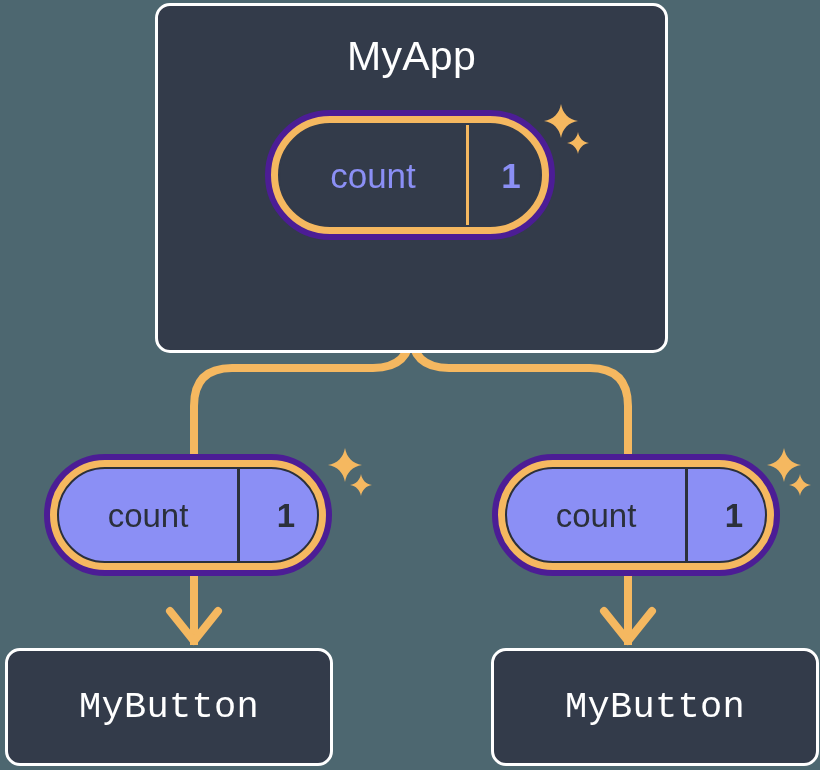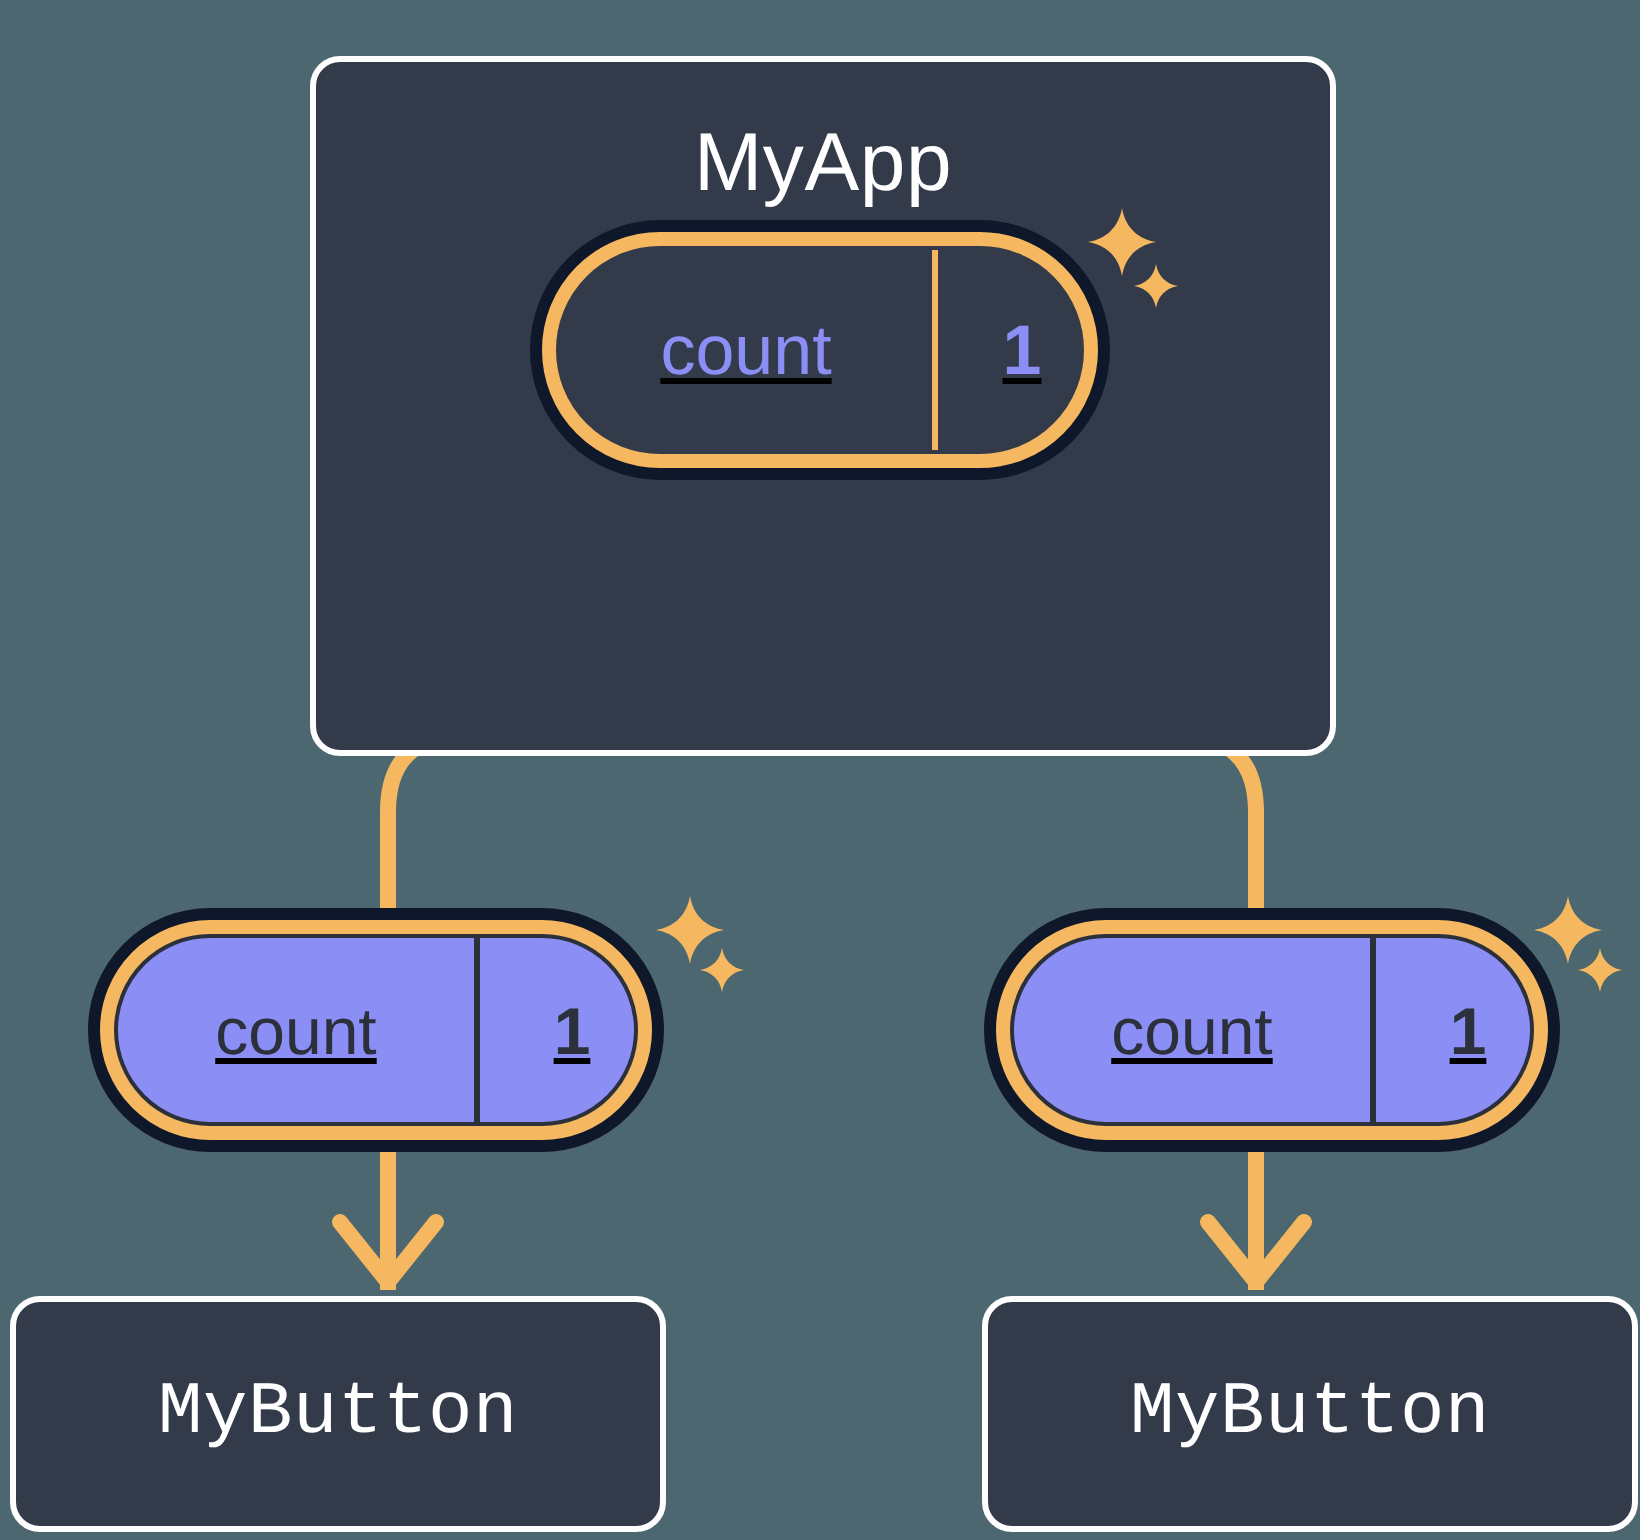--- a/index.html
+++ b/index.html
@@ -34,21 +34,21 @@
   .card {
     position: absolute;
     z-index: 2;
     box-sizing: border-box;
     background: #333b4a;
     border: 3px solid #ffffff;
     border-radius: 15px;
   }
   #card-myapp {
     left: 155px;
-    top: 28px;
+    top: 3px;
     width: 513px;
     height: 350px;
     text-decoration: underline;
   }
   .card-title {
     position: absolute;
     left: 0;
     right: 0;
     top: 30px;
     text-align: center;
@@ -84,24 +84,23 @@
   }
 
   
   .pill {
     position: absolute;
     z-index: 3;
     box-sizing: border-box;
     display: flex;
     align-items: stretch;
     border-radius: 999px;
-    border: 6px solid #0f172a;
+    border: 6px solid #4c1d95;
     background: #f5b860;
     padding: 7px;
-    text-decoration: underline;
   }
   .pill-inner {
     flex: 1;
     display: flex;
     align-items: stretch;
     border-radius: 999px;
     overflow: hidden;
   }
   .pill-cell {
     display: flex;

